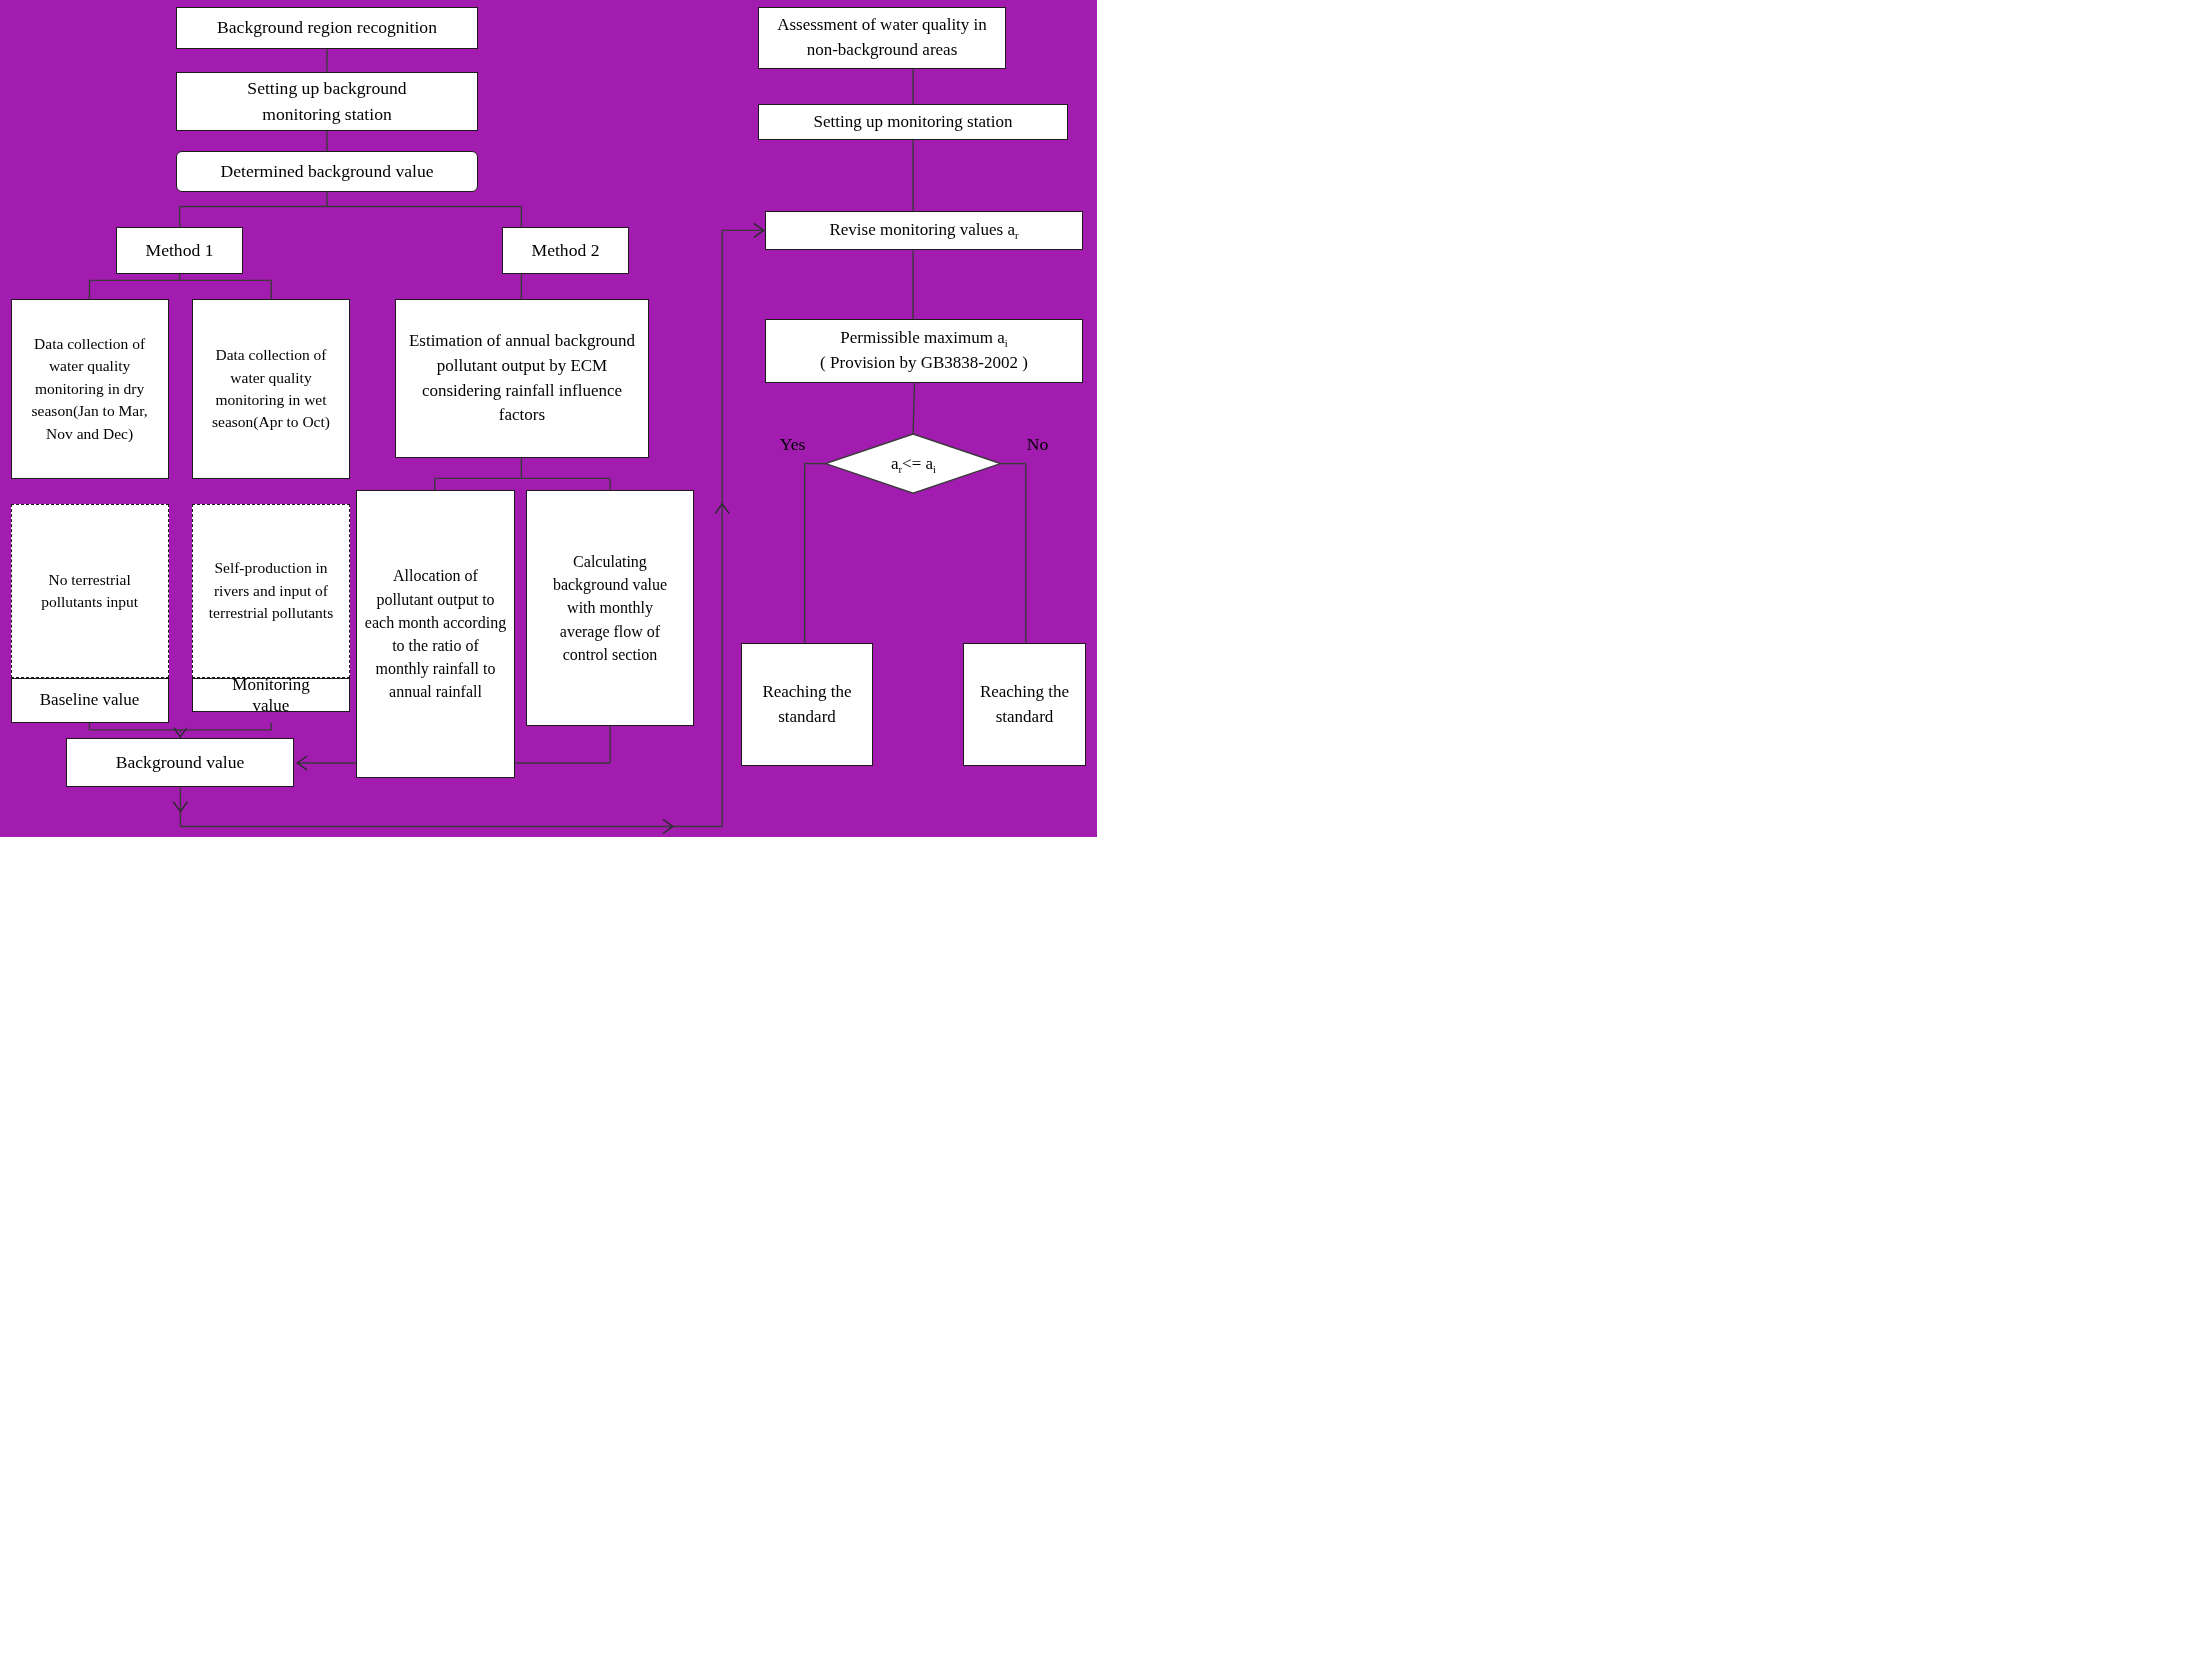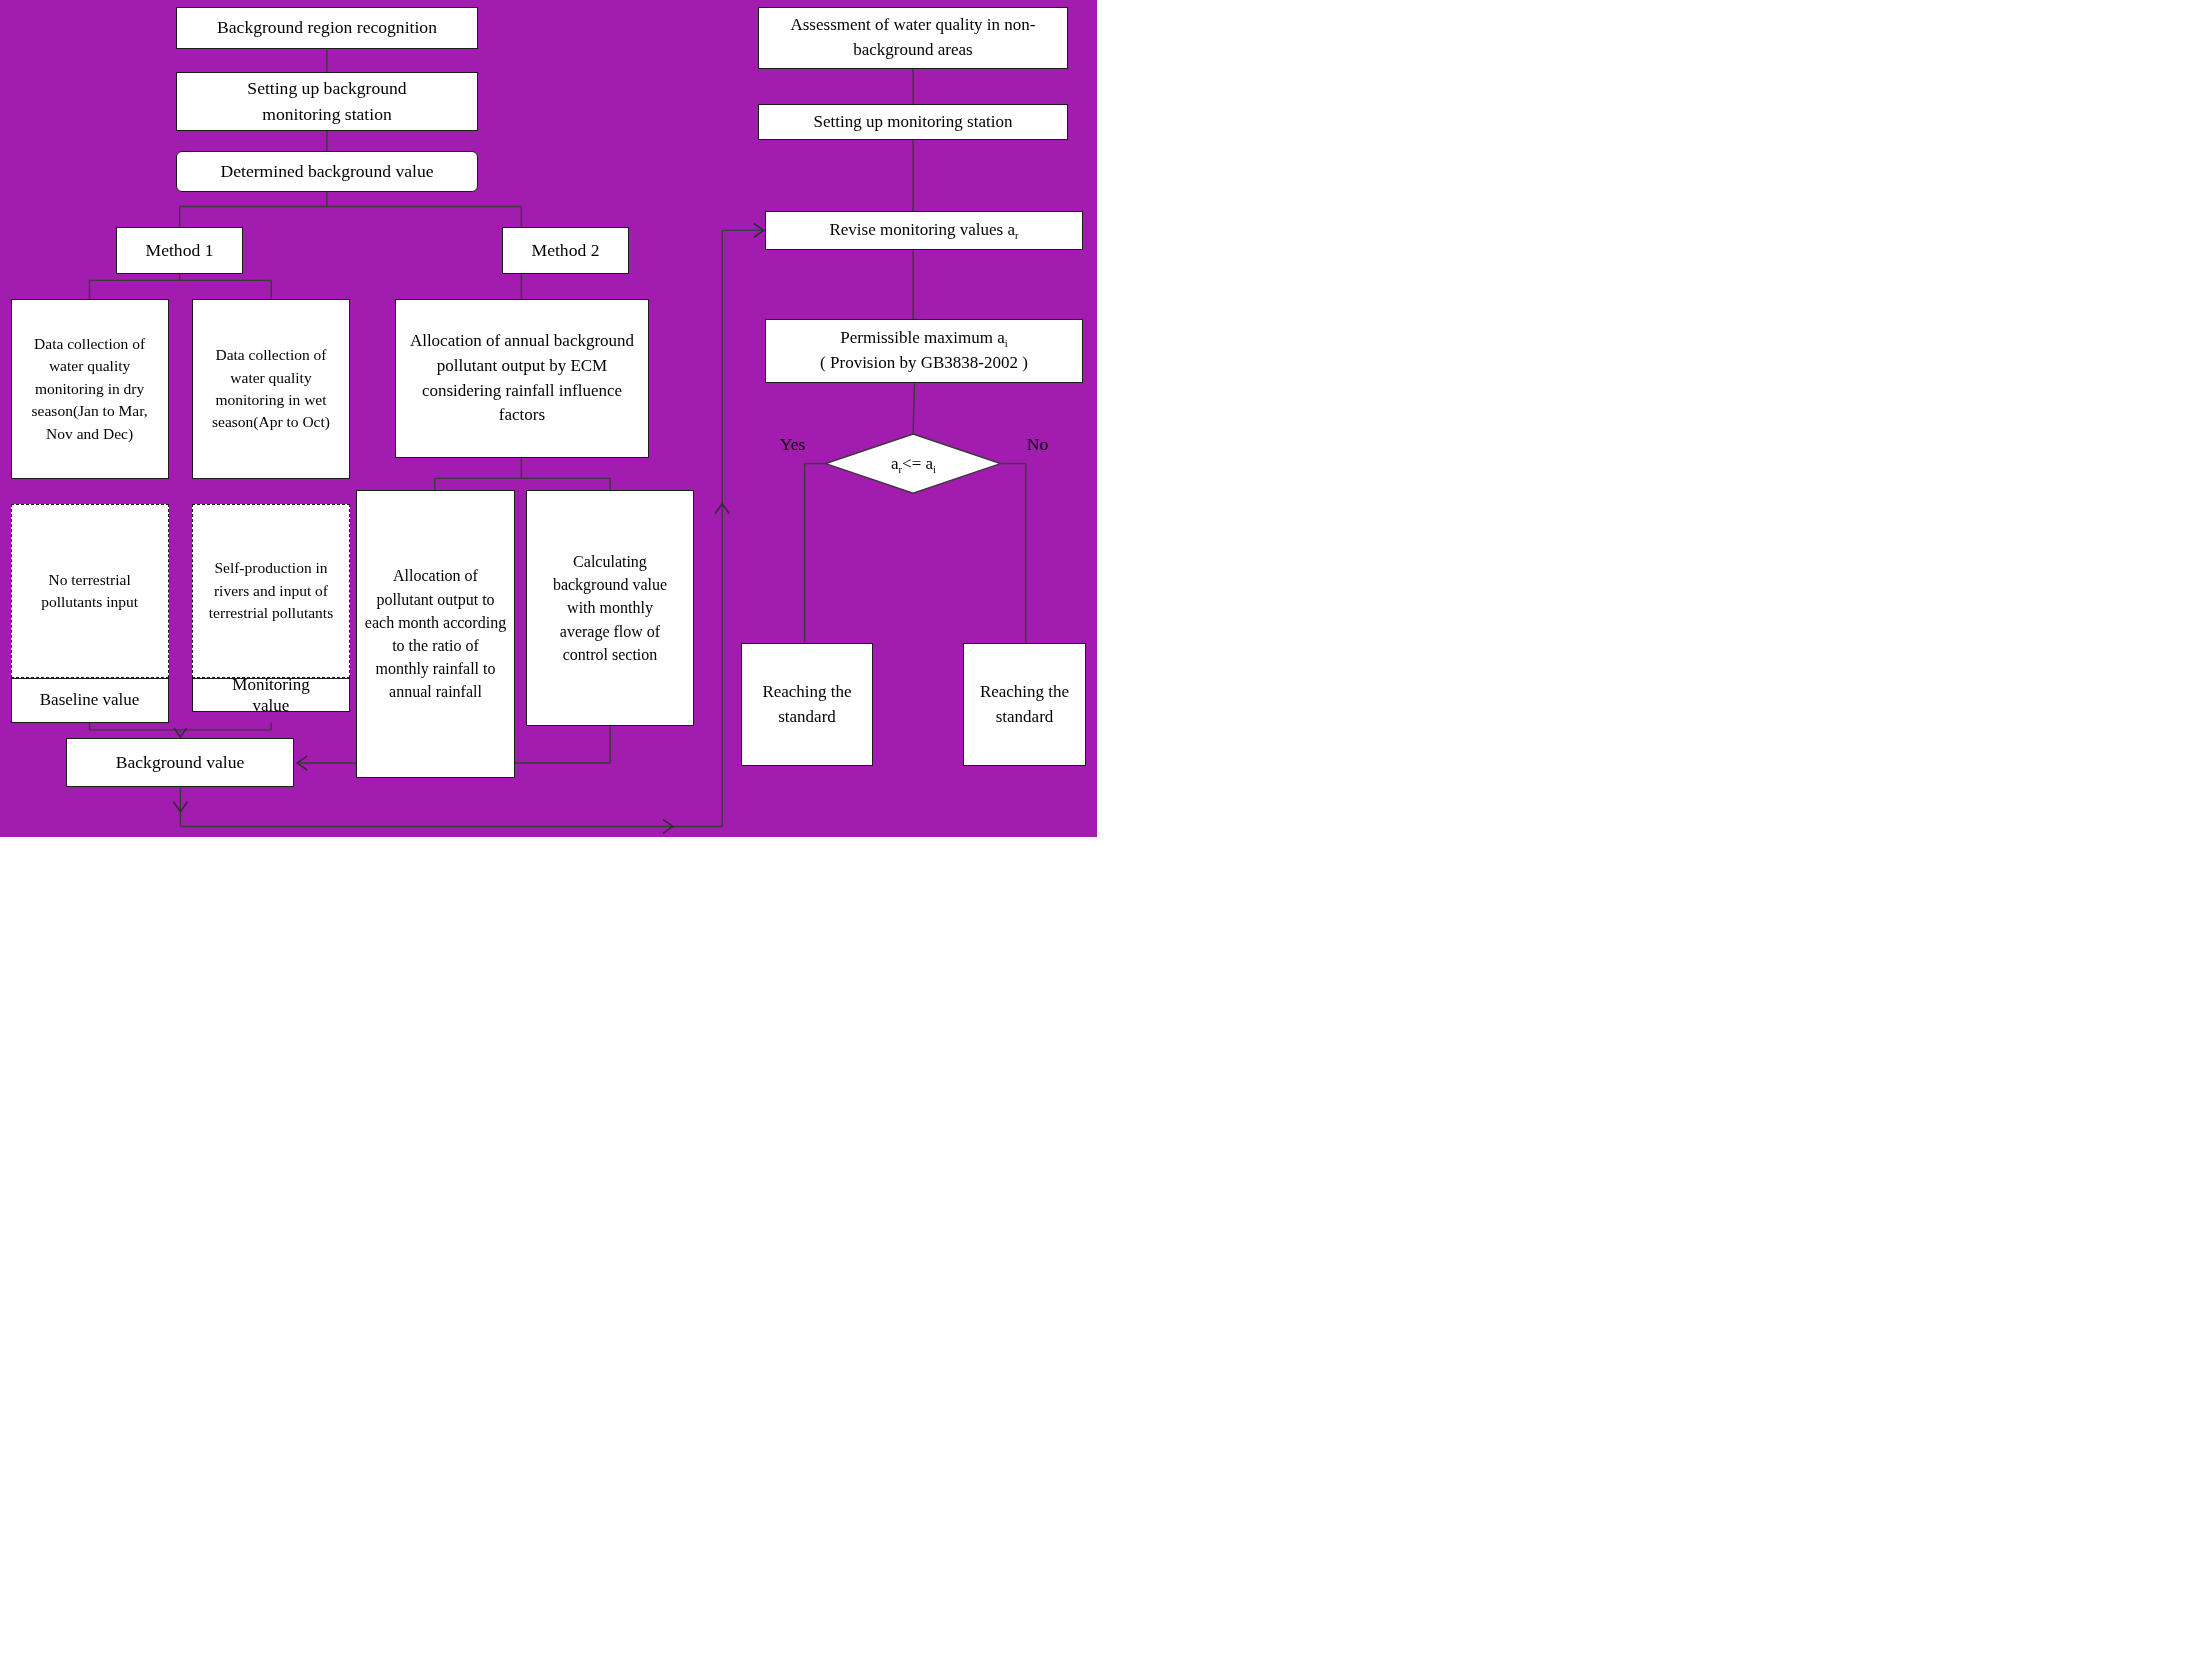--- a/index.html
+++ b/index.html
@@ -113,21 +113,21 @@
 
   <div class="box f22" style="left:10.6px; top:299px; width:158px; height:180px; padding:2.8px 5.6px;">
     <span>Data collection of water quality monitoring in dry season(Jan to Mar, Nov and Dec)</span>
   </div>
 
   <div class="box f22" style="left:192px; top:299px; width:158px; height:180px; padding:2.8px 17px;">
     <span>Data collection of water quality monitoring in wet season(Apr to Oct)</span>
   </div>
 
   <div class="box f24" style="left:395px; top:299px; width:254px; height:159px; padding:2.8px 10px;">
-    <span>Allocation of annual background pollutant output by ECM considering rainfall influence factors</span>
+    <span>Estimation of annual background pollutant output by ECM considering rainfall influence factors</span>
   </div>
 
   <div class="box dashed f22" style="left:10.6px; top:504px; width:158px; height:174px; padding:2.8px 21px;">
     <span>No terrestrial pollutants input</span>
   </div>
 
   <div class="box dashed f22" style="left:192px; top:504px; width:158px; height:174px; padding:2.8px 15.5px;">
     <span>Self-production in rivers and input of terrestrial pollutants</span>
   </div>
 
@@ -144,21 +144,21 @@
   </div>
 
   <div class="box f24" style="left:192px; top:678px; width:158px; height:34px; padding:0 34px; line-height:1.25;">
     <span>Monitoring value</span>
   </div>
 
   <div class="box f25" style="left:66px; top:738px; width:228px; height:49px;">
     <span>Background value</span>
   </div>
 
-  <div class="box f24" style="left:758px; top:7px; width:310px; height:62px; padding:0 12px;">
+  <div class="box f24" style="left:758px; top:7px; width:248px; height:62px; padding:0 12px;">
     <span>Assessment of water quality in non-background areas</span>
   </div>
 
   <div class="box f24" style="left:758px; top:104px; width:310px; height:36px;">
     <span>Setting up monitoring station</span>
   </div>
 
   <div class="box f24" style="left:765px; top:211px; width:318px; height:39px;">
     <span>
       <span>Revise monitoring values a</span><sub>r</sub>

